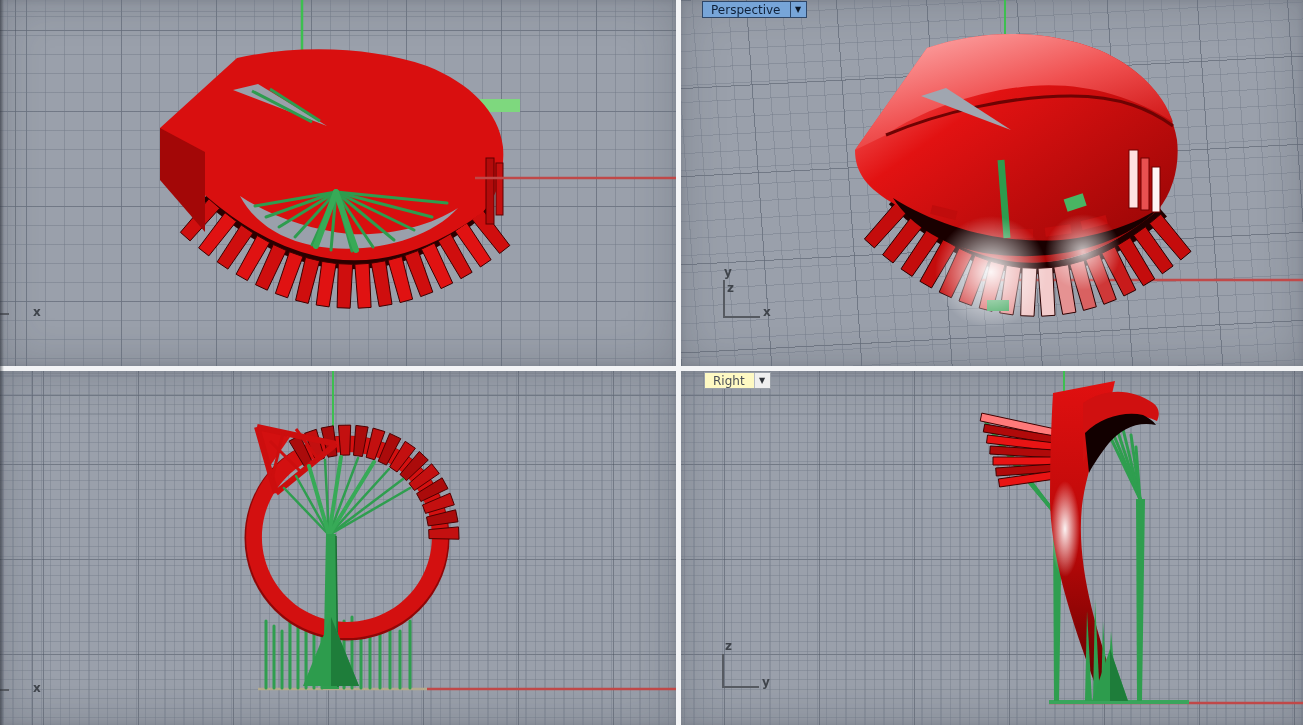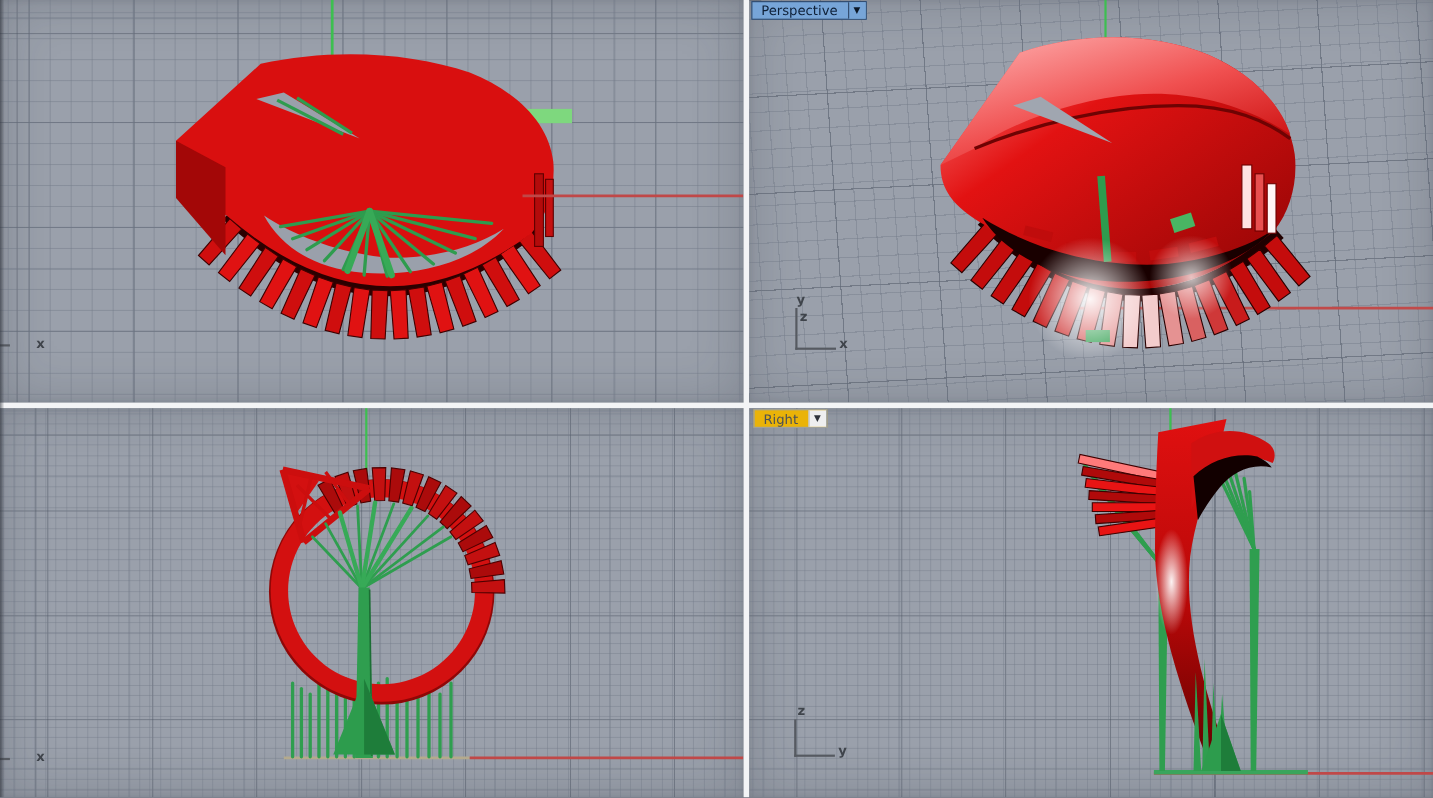--- a/index.html
+++ b/index.html
@@ -40,26 +40,26 @@
   .model{position:absolute;inset:0;}
 
   
   .divider-v{position:absolute;left:676px;top:0;width:5px;height:725px;background:#f3f4f6;}
   .divider-h{position:absolute;left:0;top:366px;width:1303px;height:5px;background:#f3f4f6;}
   .left-edge{position:absolute;left:0;top:0;width:4px;height:725px;
     background:linear-gradient(to right, rgba(38,42,50,.55), rgba(38,42,50,0));}
 
   
   .vp-label{position:absolute;display:flex;align-items:stretch;height:17px;
-    font-size:12px;line-height:15px;cursor:default;user-select:none;}
+    font-size:12px;line-height:15px;cursor:default;user-select:none;margin-left:19px;}
   .vp-label .txt{padding:1px 9px 1px 8px;}
   .vp-label .arrow{width:16px;display:flex;align-items:center;justify-content:center;font-size:8px;}
   .label-active{left:2px;top:1px;background:#77a5d8;border:1px solid #2d4668;color:#0e2038;}
   .label-active .arrow{border-left:1px solid #2d4668;color:#0a1626;background:#77a5d8;}
-  .label-plain{left:4px;top:1px;background:#eab308;border:1px solid #9aa0a8;color:#4b5058;}
+  .label-plain{left:4px;top:1px;background:#fef9c3;border:1px solid #9aa0a8;color:#4b5058;}
   .label-plain .arrow{border-left:1px solid #b7bcc2;color:#30343a;background:#efefef;}
 
   
   .gizmo{position:absolute;color:#3f444b;font-size:12px;font-weight:600;}
   .gizmo span{position:absolute;}
   .gizmo .ln{position:absolute;background:#565a61;}
   .gz-full{width:62px;height:58px;}
 </style>
 </head>
 <body>

